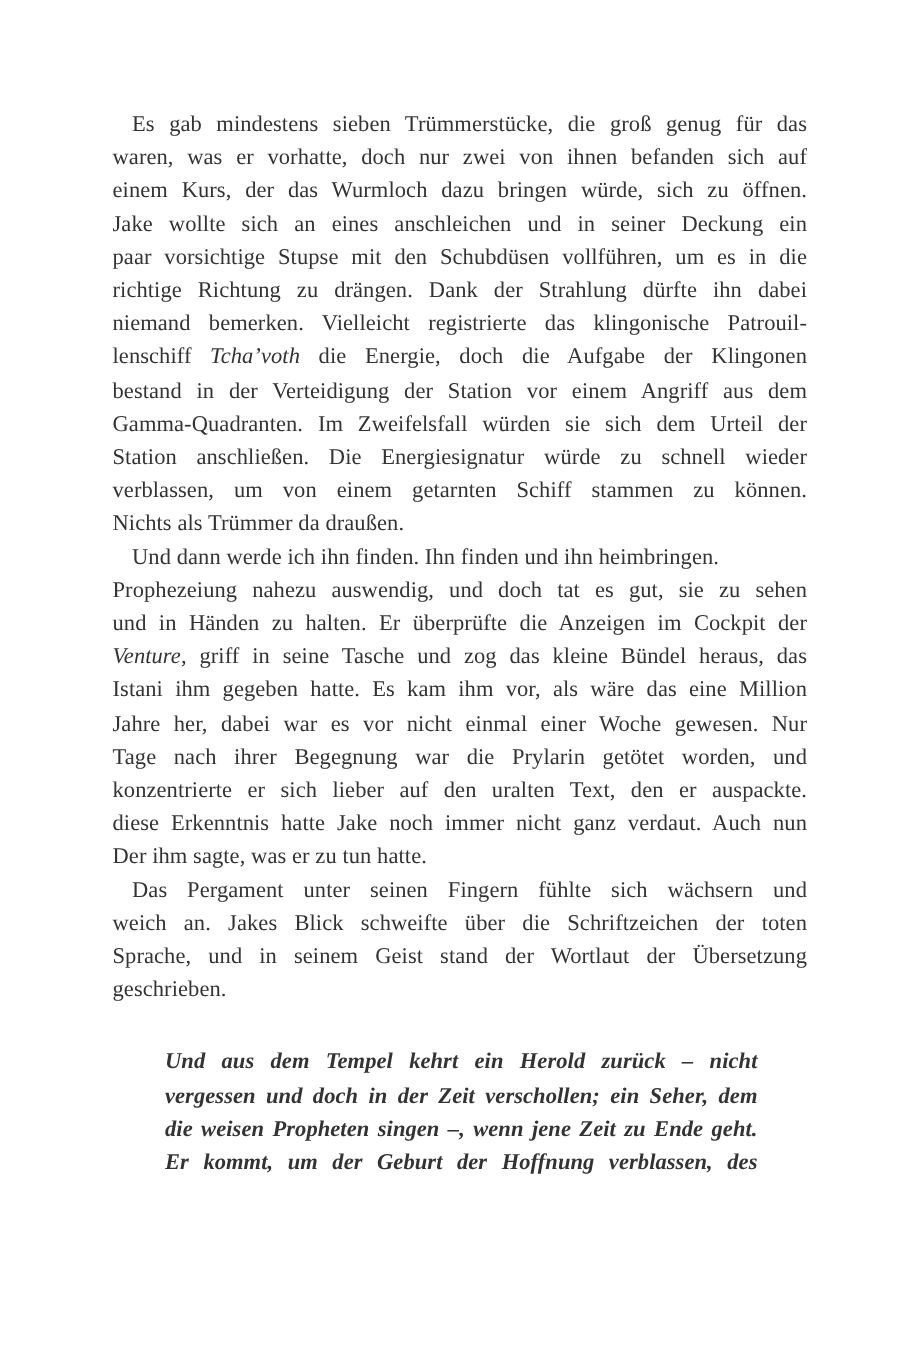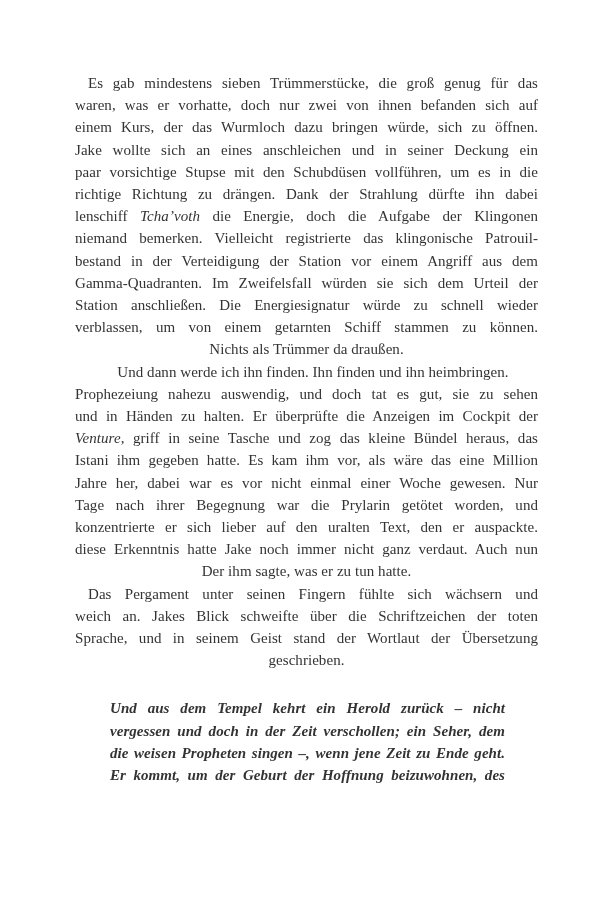--- a/index.html
+++ b/index.html
@@ -27,21 +27,21 @@
   }
   .par { margin: 0; }
   .par.italic { }
   .par.quote {
     margin-top: 26px;
     margin-left: 35px;
     margin-right: 33px;
     font-style: italic;
     font-weight: bold;
   }
-  .line { text-align: center; }
+  .line { text-align: left; }
   .line.j {
     text-align: justify;
     text-align-last: justify;
   }
   .line.indent { text-indent: 13px; }
   .i { font-style: italic; }
   .page-number {
     position: absolute;
     left: 75px;
     top: 822px;
@@ -56,22 +56,22 @@
 
 <div class="page" style="background: rgb(255, 255, 255); color: rgb(51, 51, 51);">
   <div class="text-block">
       <div class="par">
         <div class="line j indent"><span>Es gab mindestens sieben Trümmerstücke, die groß genug für das</span></div>
         <div class="line j"><span>waren, was er vorhatte, doch nur zwei von ihnen befanden sich auf</span></div>
         <div class="line j"><span>einem Kurs, der das Wurmloch dazu bringen würde, sich zu öffnen.</span></div>
         <div class="line j"><span>Jake wollte sich an eines anschleichen und in seiner Deckung ein</span></div>
         <div class="line j"><span>paar vorsichtige Stupse mit den Schubdüsen vollführen, um es in die</span></div>
         <div class="line j"><span>richtige Richtung zu drängen. Dank der Strahlung dürfte ihn dabei</span></div>
+        <div class="line j"><span>niemand bemerken. Vielleicht registrierte das klingonische Patrouil-</span></div>
         <div class="line j"><span>lenschiff </span><span class="i">Tcha’voth</span><span> die Energie, doch die Aufgabe der Klingonen</span></div>
-        <div class="line j"><span>niemand bemerken. Vielleicht registrierte das klingonische Patrouil-</span></div>
         <div class="line j"><span>bestand in der Verteidigung der Station vor einem Angriff aus dem</span></div>
         <div class="line j"><span>Gamma-Quadranten. Im Zweifelsfall würden sie sich dem Urteil der</span></div>
         <div class="line j"><span>Station anschließen. Die Energiesignatur würde zu schnell wieder</span></div>
         <div class="line j"><span>verblassen, um von einem getarnten Schiff stammen zu können.</span></div>
         <div class="line"><span>Nichts als Trümmer da draußen.</span></div>
       </div>
       <div class="par italic">
         <div class="line indent"><span>Und dann werde ich ihn finden. Ihn finden und ihn heimbringen.</span></div>
       </div>
       <div class="par">
@@ -88,17 +88,17 @@
       <div class="par">
         <div class="line j indent"><span>Das Pergament unter seinen Fingern fühlte sich wächsern und</span></div>
         <div class="line j"><span>weich an. Jakes Blick schweifte über die Schriftzeichen der toten</span></div>
         <div class="line j"><span>Sprache, und in seinem Geist stand der Wortlaut der Übersetzung</span></div>
         <div class="line"><span>geschrieben.</span></div>
       </div>
       <div class="par italic quote">
         <div class="line j"><span>Und aus dem Tempel kehrt ein Herold zurück – nicht</span></div>
         <div class="line j"><span>vergessen und doch in der Zeit verschollen; ein Seher, dem</span></div>
         <div class="line j"><span>die weisen Propheten singen –, wenn jene Zeit zu Ende geht.</span></div>
-        <div class="line j"><span>Er kommt, um der Geburt der Hoffnung beizuwohnen, des</span></div>
+        <div class="line j"><span>Er kommt, um der Geburt der Hoffnung verblassen, des</span></div>
       </div>
     </div>
   <div class="page-number">17</div>
 </div>
 
 </body></html>

